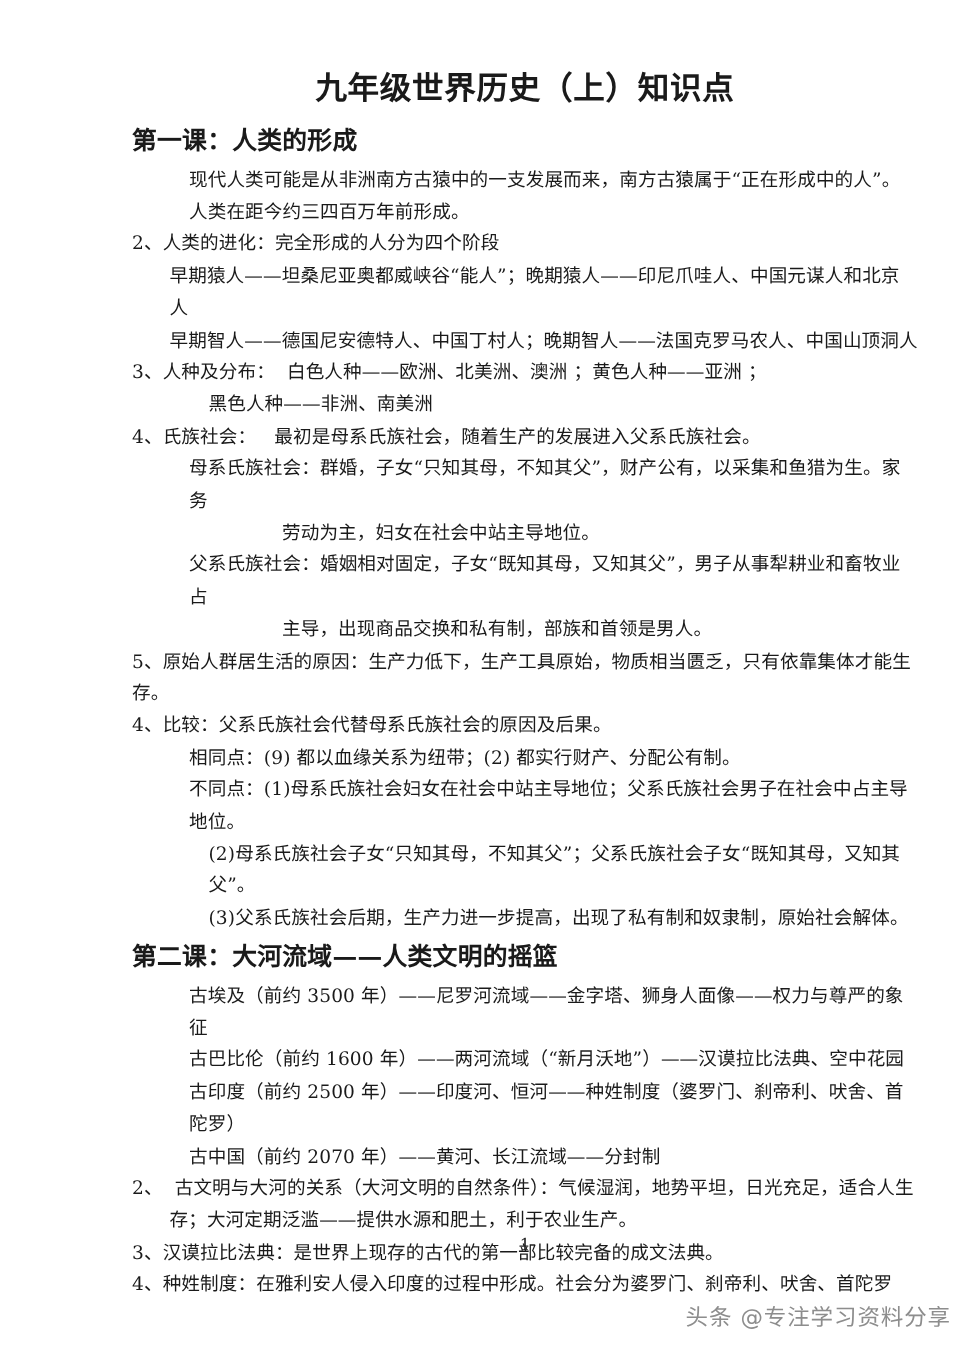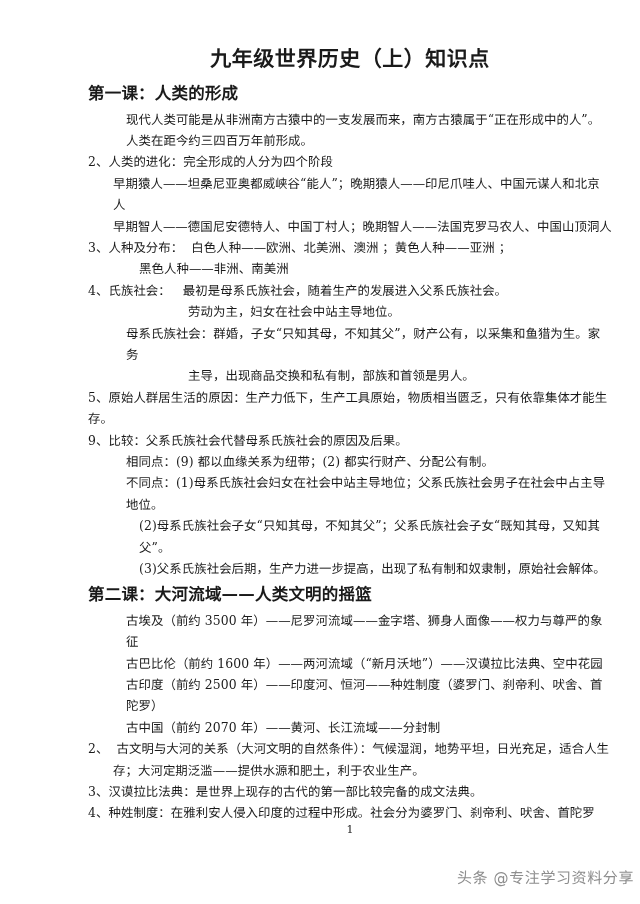--- a/index.html
+++ b/index.html
@@ -89,25 +89,26 @@
   <div class="body-block" id="lessons-container">
       <div class="lesson-heading">第一课：人类的形成</div>
       <div class="line i2">现代人类可能是从非洲南方古猿中的一支发展而来，南方古猿属于“正在形成中的人”。</div>
       <div class="line i2">人类在距今约三四百万年前形成。</div>
       <div class="line i0">2、人类的进化：完全形成的人分为四个阶段</div>
       <div class="line i1">早期猿人——坦桑尼亚奥都威峡谷“能人”；晚期猿人——印尼爪哇人、中国元谋人和北京人</div>
       <div class="line i1">早期智人——德国尼安德特人、中国丁村人；晚期智人——法国克罗马农人、中国山顶洞人</div>
       <div class="line i0">3、人种及分布：  白色人种——欧洲、北美洲、澳洲 ；黄色人种——亚洲 ；</div>
       <div class="line i3">黑色人种——非洲、南美洲</div>
       <div class="line i0">4、氏族社会：   最初是母系氏族社会，随着生产的发展进入父系氏族社会。</div>
+      <div class="line i2">母系氏族社会：群婚，子女“只知其母，不知其父”，财产公有，以采集和鱼猎为生。家务</div>
       <div class="line i5">劳动为主，妇女在社会中站主导地位。</div>
-      <div class="line i2">母系氏族社会：群婚，子女“只知其母，不知其父”，财产公有，以采集和鱼猎为生。家务</div>
+      <div class="line i2">父系氏族社会：婚姻相对固定，子女“既知其母，又知其父”，男子从事犁耕业和畜牧业占</div>
       <div class="line i5">主导，出现商品交换和私有制，部族和首领是男人。</div>
       <div class="line i0">5、原始人群居生活的原因：生产力低下，生产工具原始，物质相当匮乏，只有依靠集体才能生存。</div>
-      <div class="line i0">9、比较：父系氏族社会代替母系氏族社会的原因及后果。</div>
+      <div class="line i0">4、比较：父系氏族社会代替母系氏族社会的原因及后果。</div>
       <div class="line i2">相同点：(9) 都以血缘关系为纽带；(2) 都实行财产、分配公有制。</div>
       <div class="line i2">不同点：(1)母系氏族社会妇女在社会中站主导地位；父系氏族社会男子在社会中占主导地位。</div>
       <div class="line i3">(2)母系氏族社会子女“只知其母，不知其父”；父系氏族社会子女“既知其母，又知其父”。</div>
       <div class="line i3">(3)父系氏族社会后期，生产力进一步提高，出现了私有制和奴隶制，原始社会解体。</div>
       <div class="lesson-heading second">第二课：大河流域——人类文明的摇篮</div>
       <div class="line i2">古埃及（前约 3500 年）——尼罗河流域——金字塔、狮身人面像——权力与尊严的象征</div>
       <div class="line i2">古巴比伦（前约 1600 年）——两河流域（“新月沃地”）——汉谟拉比法典、空中花园</div>
       <div class="line i2">古印度（前约 2500 年）——印度河、恒河——种姓制度（婆罗门、刹帝利、吠舍、首陀罗）</div>
       <div class="line i2">古中国（前约 2070 年）——黄河、长江流域——分封制</div>
       <div class="line i0">2、  古文明与大河的关系（大河文明的自然条件）：气候湿润，地势平坦，日光充足，适合人生</div>

